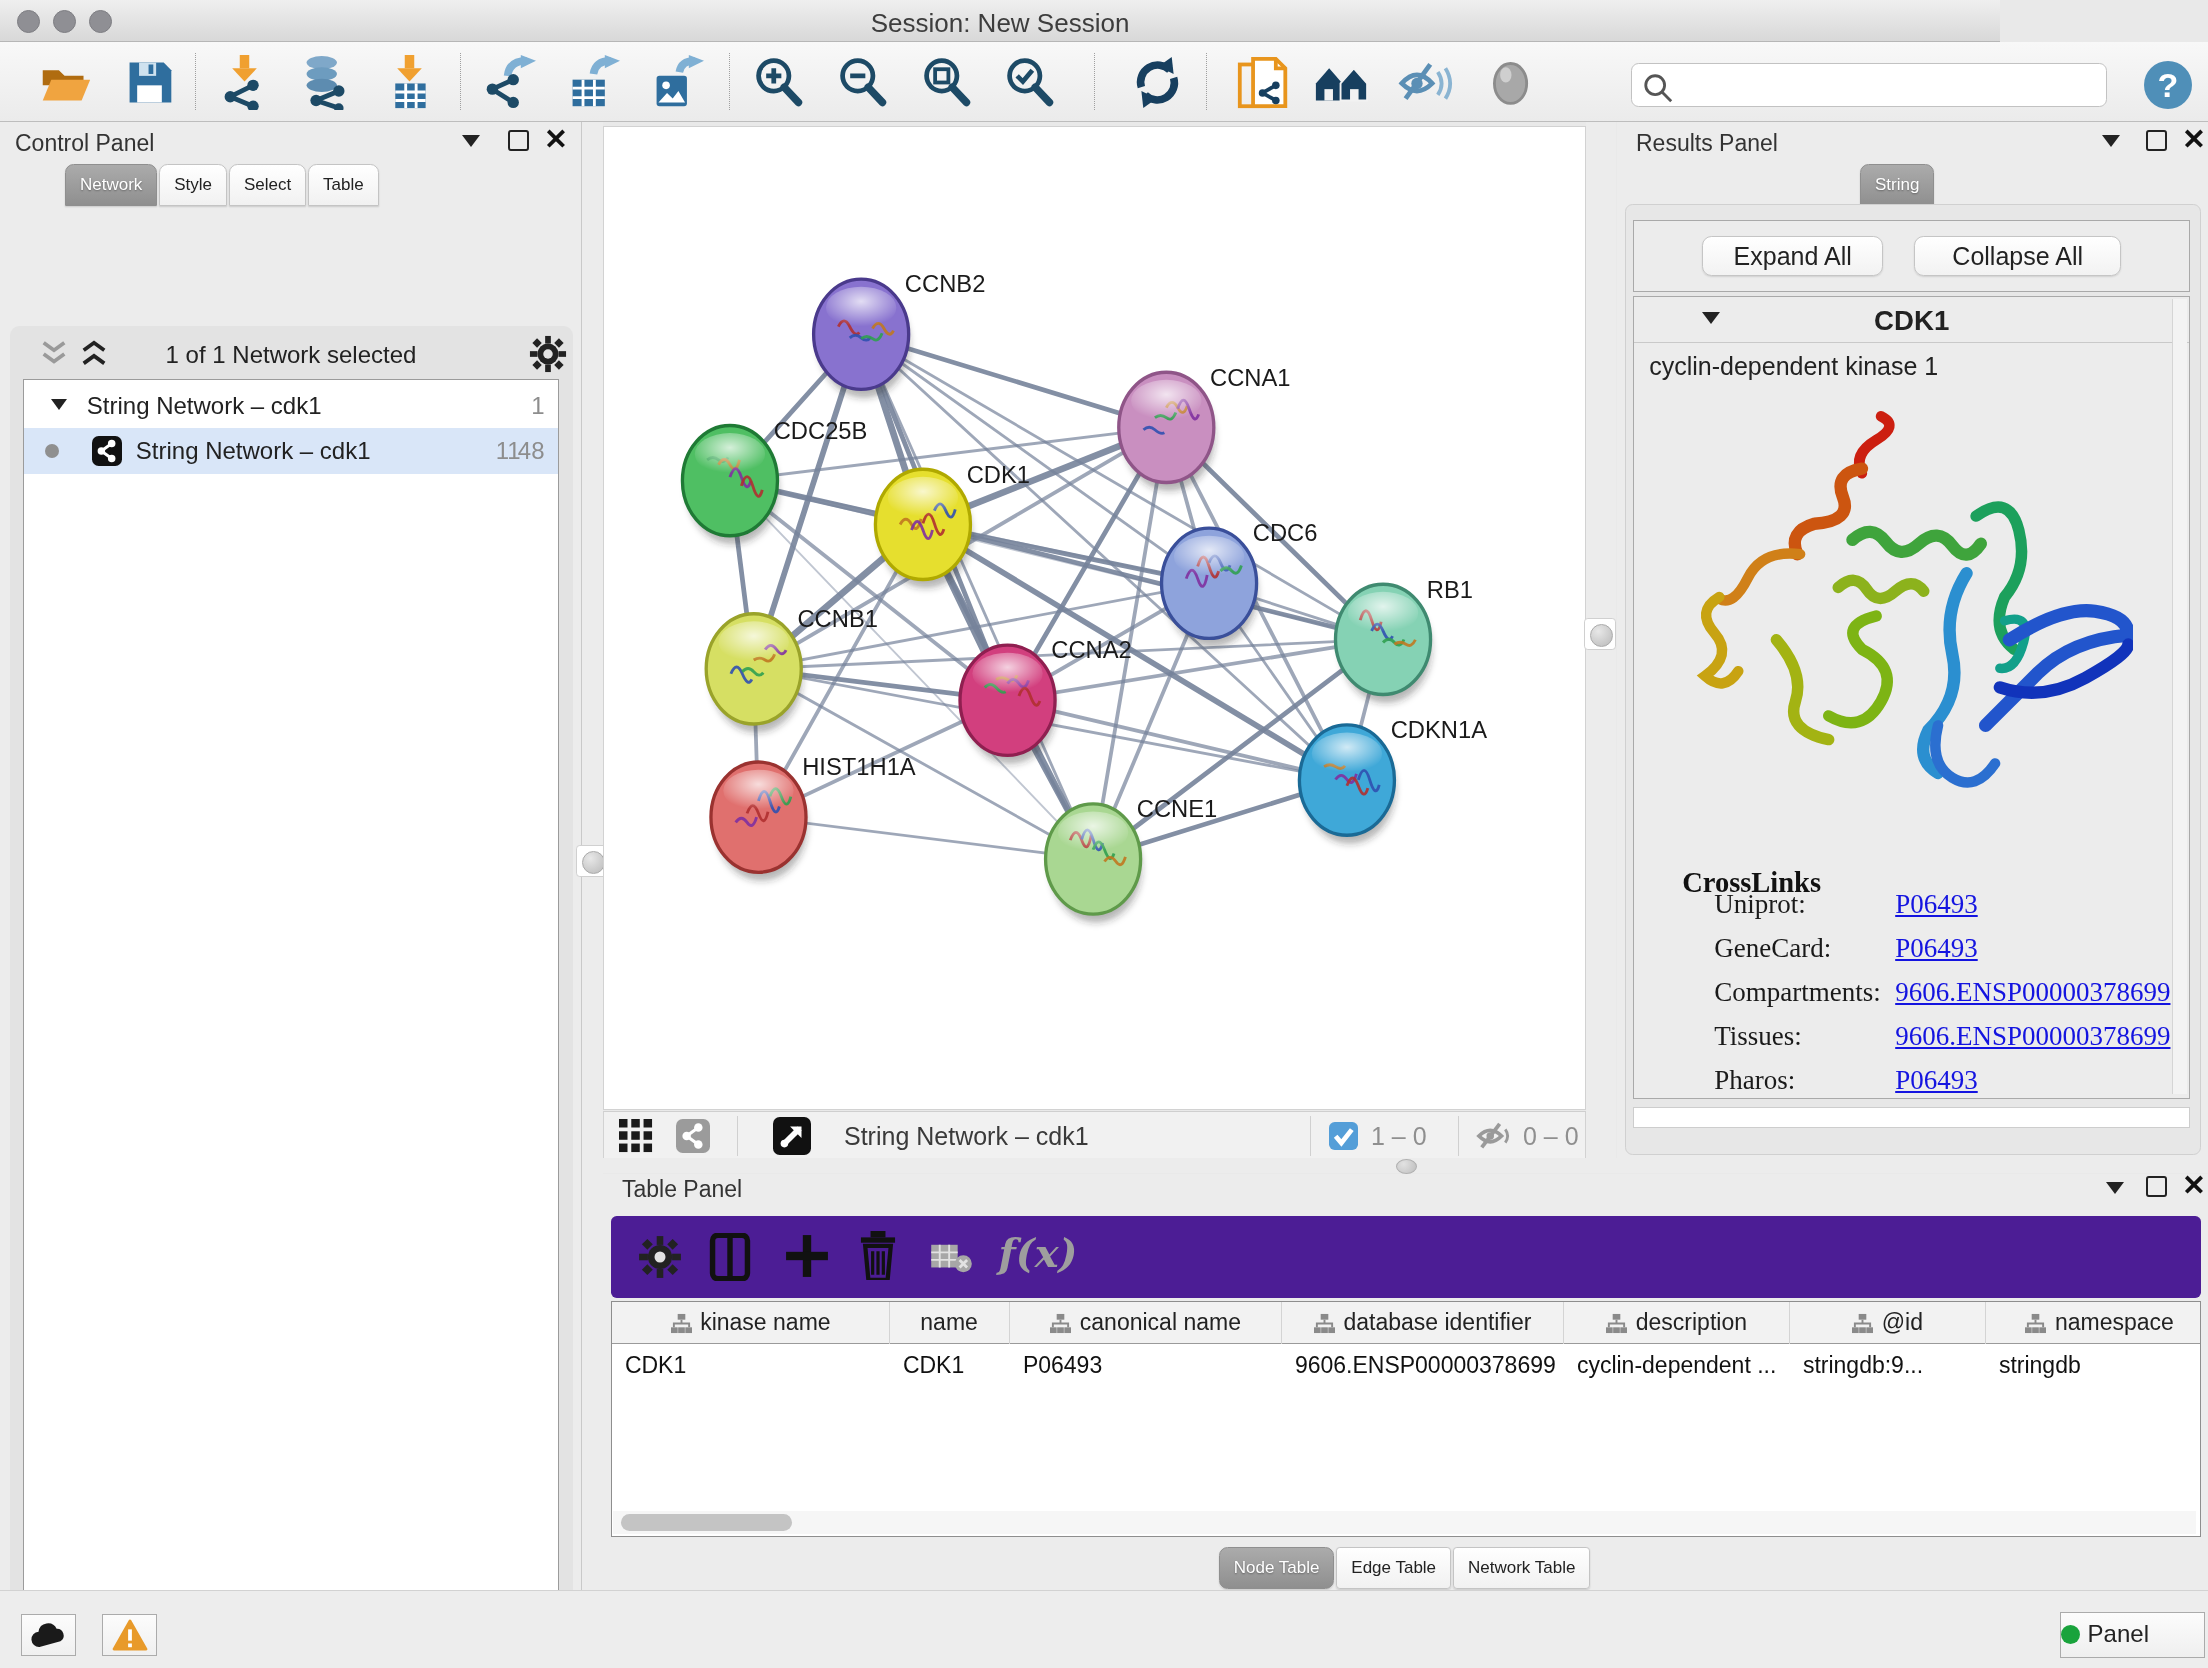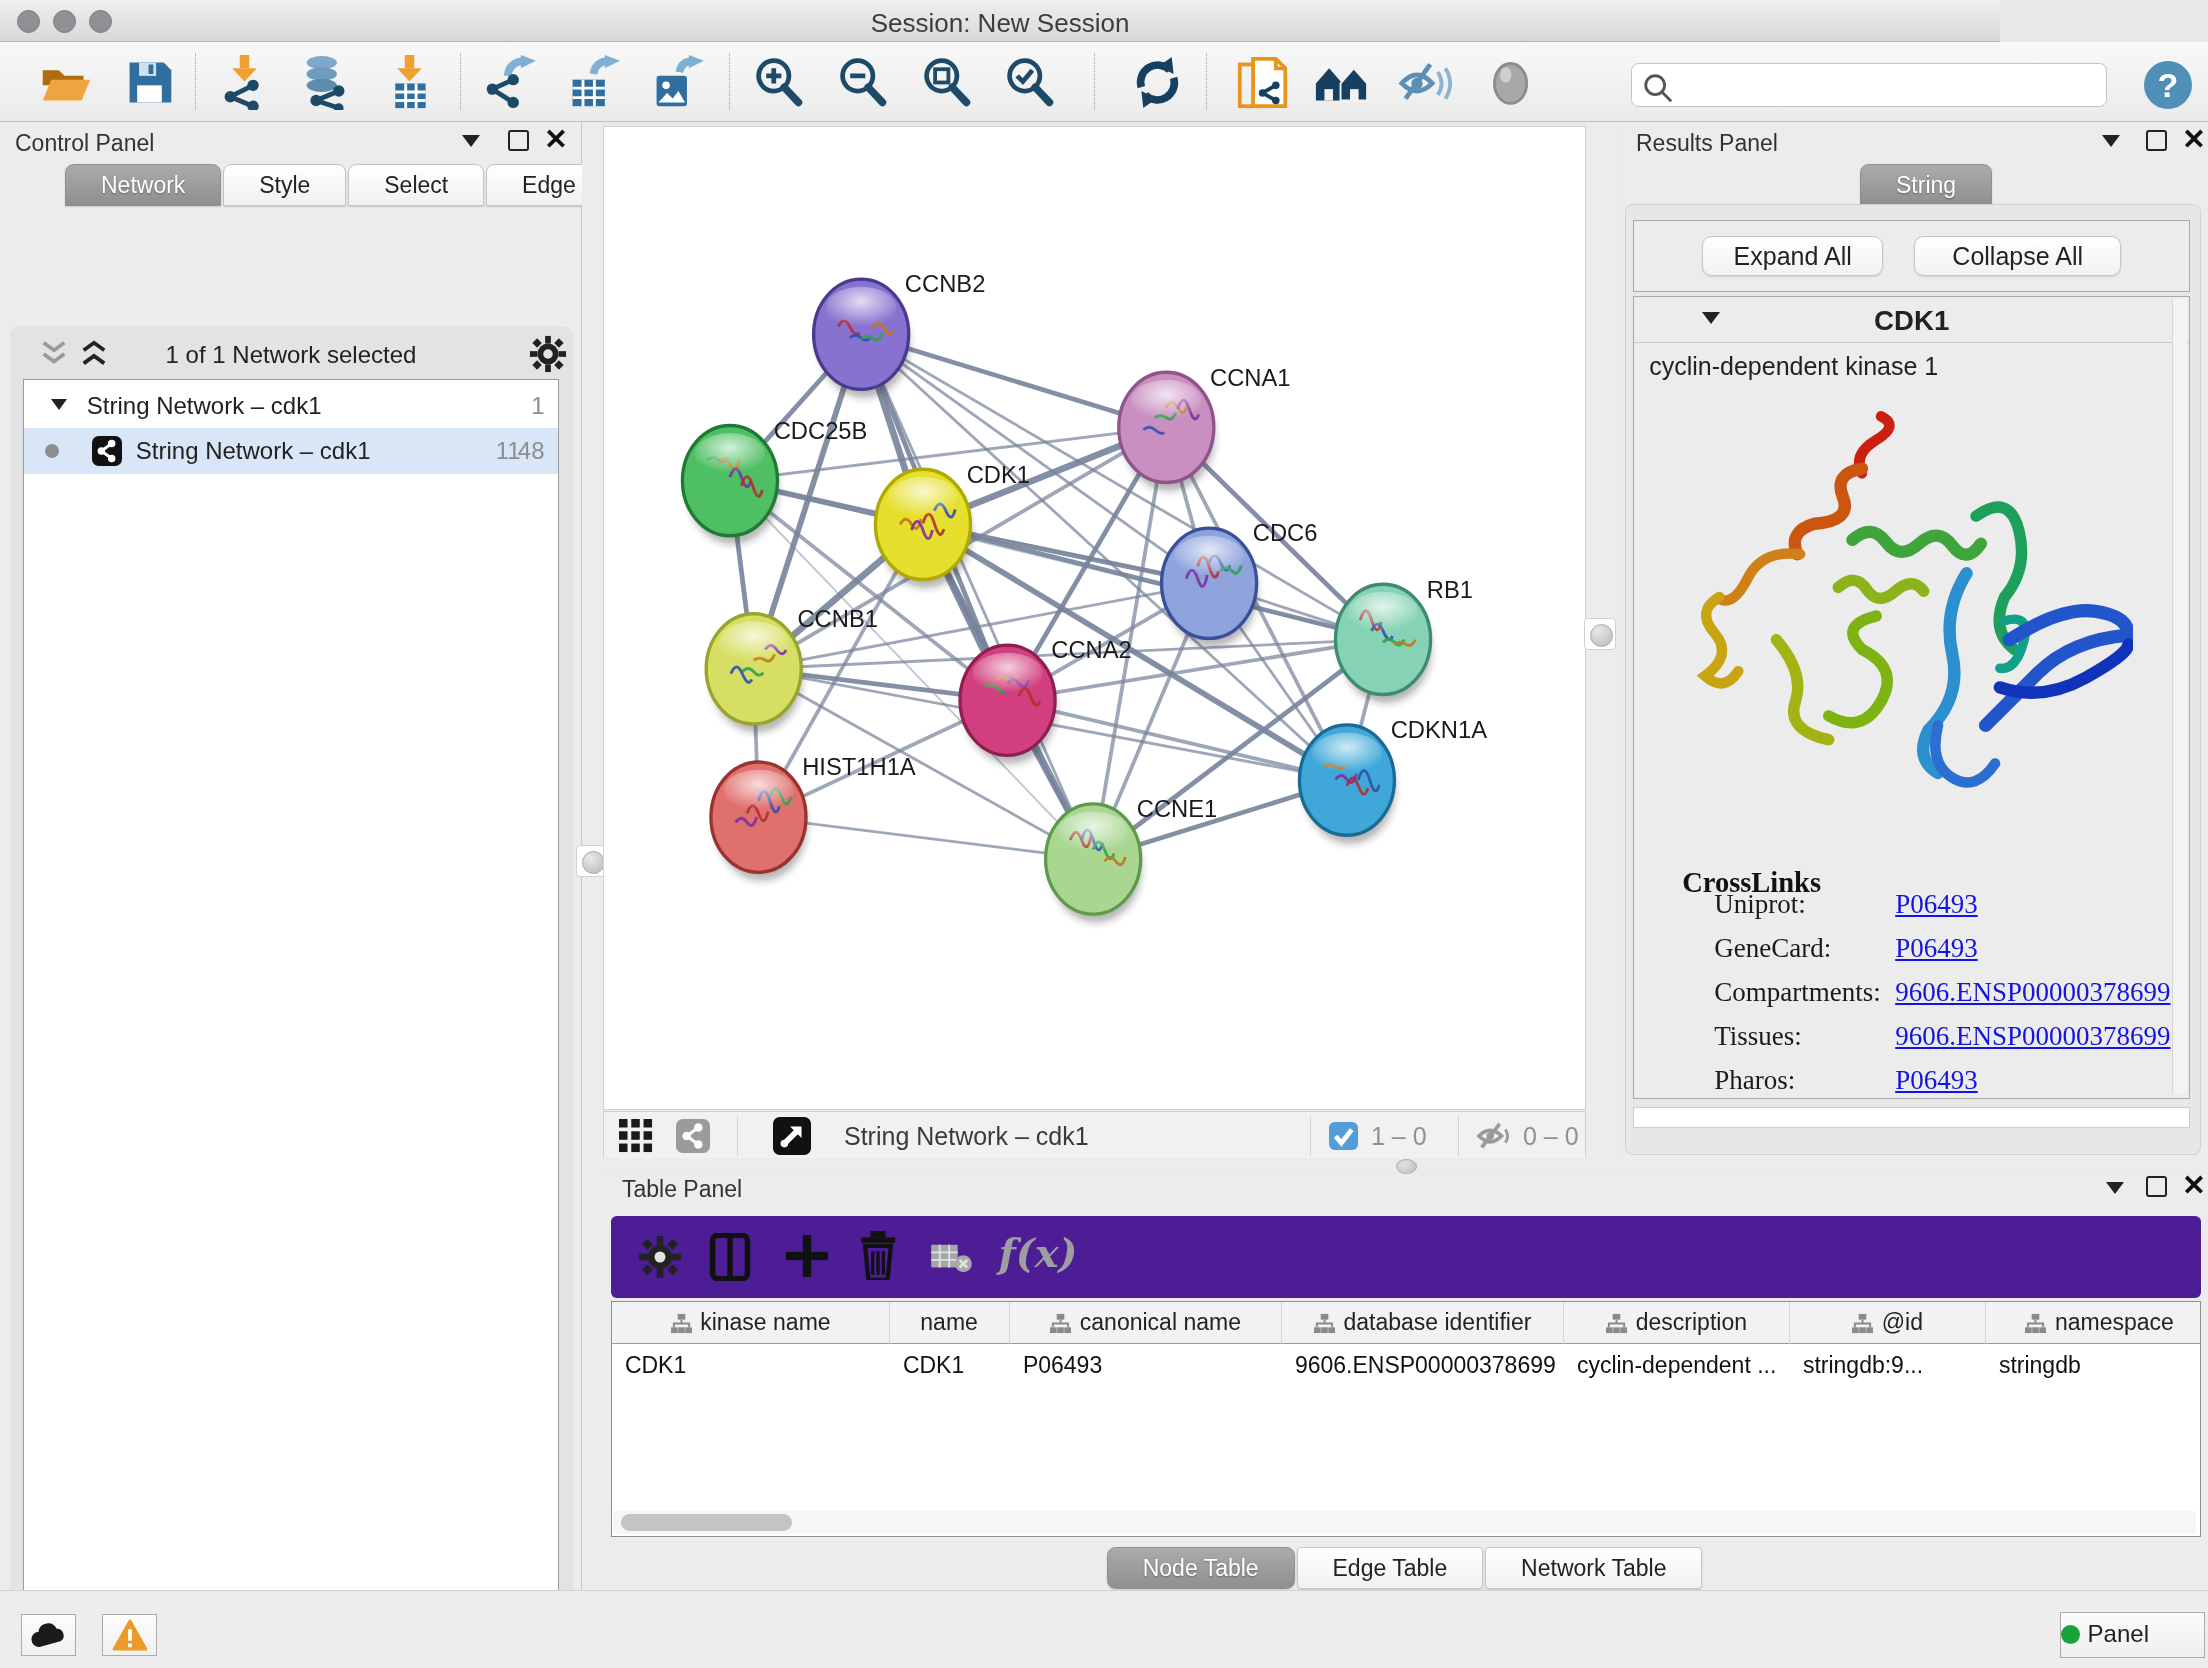--- a/index.html
+++ b/index.html
@@ -29,21 +29,21 @@
     text-align:center; line-height:48px; cursor:pointer; }
 
   
   .ptitle { font-size:23px; color:#333; }
   .sq-btn { display:inline-block; width:21px; height:21px; border:2.9px solid #222; border-radius:2.9px; }
 
   
   .control-panel { position:absolute; left:0; top:122px; width:582px; height:1469px;
     background:#ececec; border-right:1px solid #c9c9c9; }
   .cp-tabs, .tabbar { position:absolute; display:flex; }
-  .tab { height:42px; line-height:40px; padding:0 35px; font-size:23px; text-align:right;
+  .tab { height:42px; line-height:40px; padding:0 14px; font-size:17px; text-align:right;
     background:linear-gradient(#ffffff,#f1f1f1); border:1px solid #c4c4c4;
     border-radius:8.6px 8.6px 0 0; margin-right:1.9px; cursor:pointer; color:#222;
     box-shadow:0 1px 1.9px rgba(0,0,0,.15); }
   .tab.active { background:linear-gradient(#ababab,#8f8f8f); color:#fff;
     text-shadow:0 1px 1.9px rgba(0,0,0,.35); border-color:#8f8f8f; }
   .cp-body { position:absolute; left:9.5px; top:204px; width:563px; height:1379px;
     background:#e3e3e3; border-radius:9.5px; }
   .cp-selector { position:absolute; left:0; top:7.6px; width:100%; height:42px; }
   .cp-status { position:absolute; left:0; top:7.6px; width:100%; text-align:center; font-size:24px; color:#222; }
   .cp-list { position:absolute; left:13.3px; top:53px; width:536px; height:1316px;
@@ -256,21 +256,21 @@
   <div class="control-panel">
     <div style="position:absolute;left:15px;top:7.6px" class="ptitle">Control Panel</div>
     <span class="caret-down" style="position:absolute;left:462px;top:13.3px"></span>
     <span class="sq-btn" style="position:absolute;left:508px;top:7.6px"></span>
     <span class="x-btn" style="position:absolute;left:544px;top:5.7px">✕</span>
 
     <div class="cp-tabs" style="left:65px;top:42px">
       <div class="tab active">Network</div>
       <div class="tab">Style</div>
       <div class="tab">Select</div>
-      <div class="tab">Edge</div>
+      <div class="tab">Table</div>
     </div>
 
     <div class="cp-body">
       <div class="cp-selector">
         <svg style="position:absolute;left:28.5px;top:5.7px" width="32" height="30" viewBox="0 0 34 32">
           <path d="M6 4 L17 12 L28 4 M6 16 L17 24 L28 16" stroke="#9a9a9a" stroke-width="4" fill="none"></path>
         </svg>
         <svg style="position:absolute;left:68px;top:5.7px" width="32" height="30" viewBox="0 0 34 32">
           <path d="M6 12 L17 4 L28 12 M6 26 L17 18 L28 26" stroke="#222" stroke-width="4" fill="none"></path>
         </svg>

